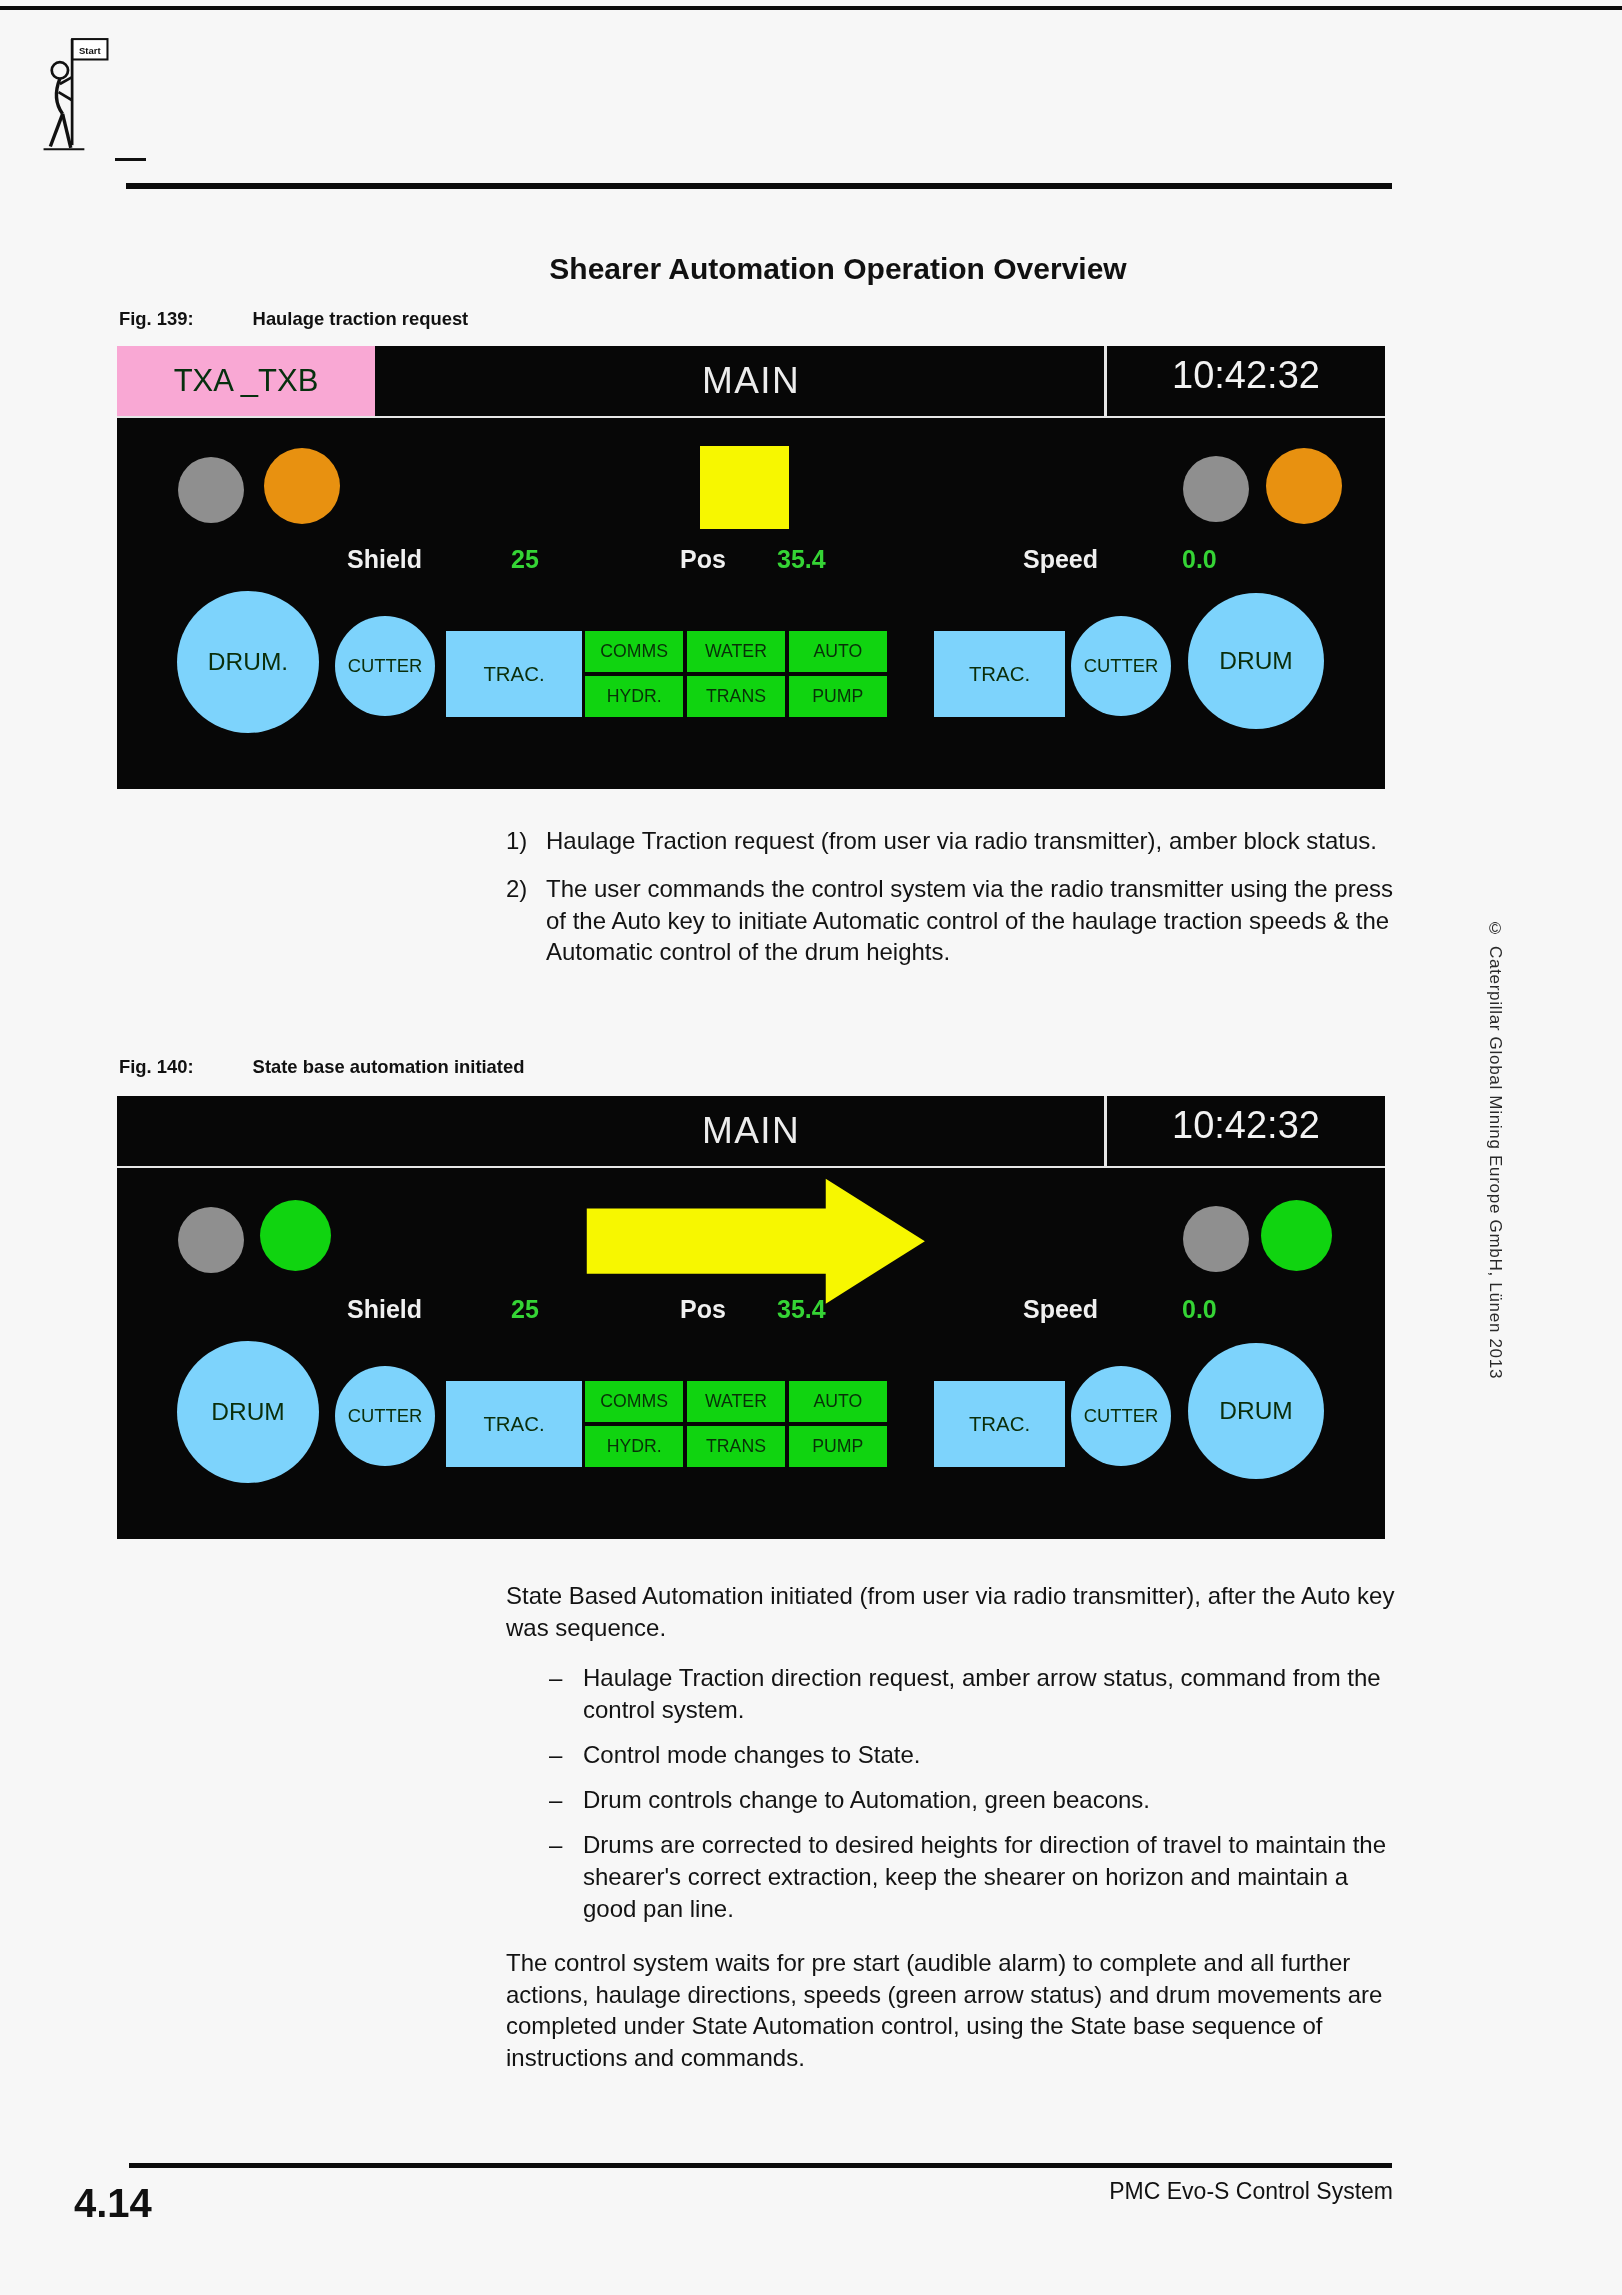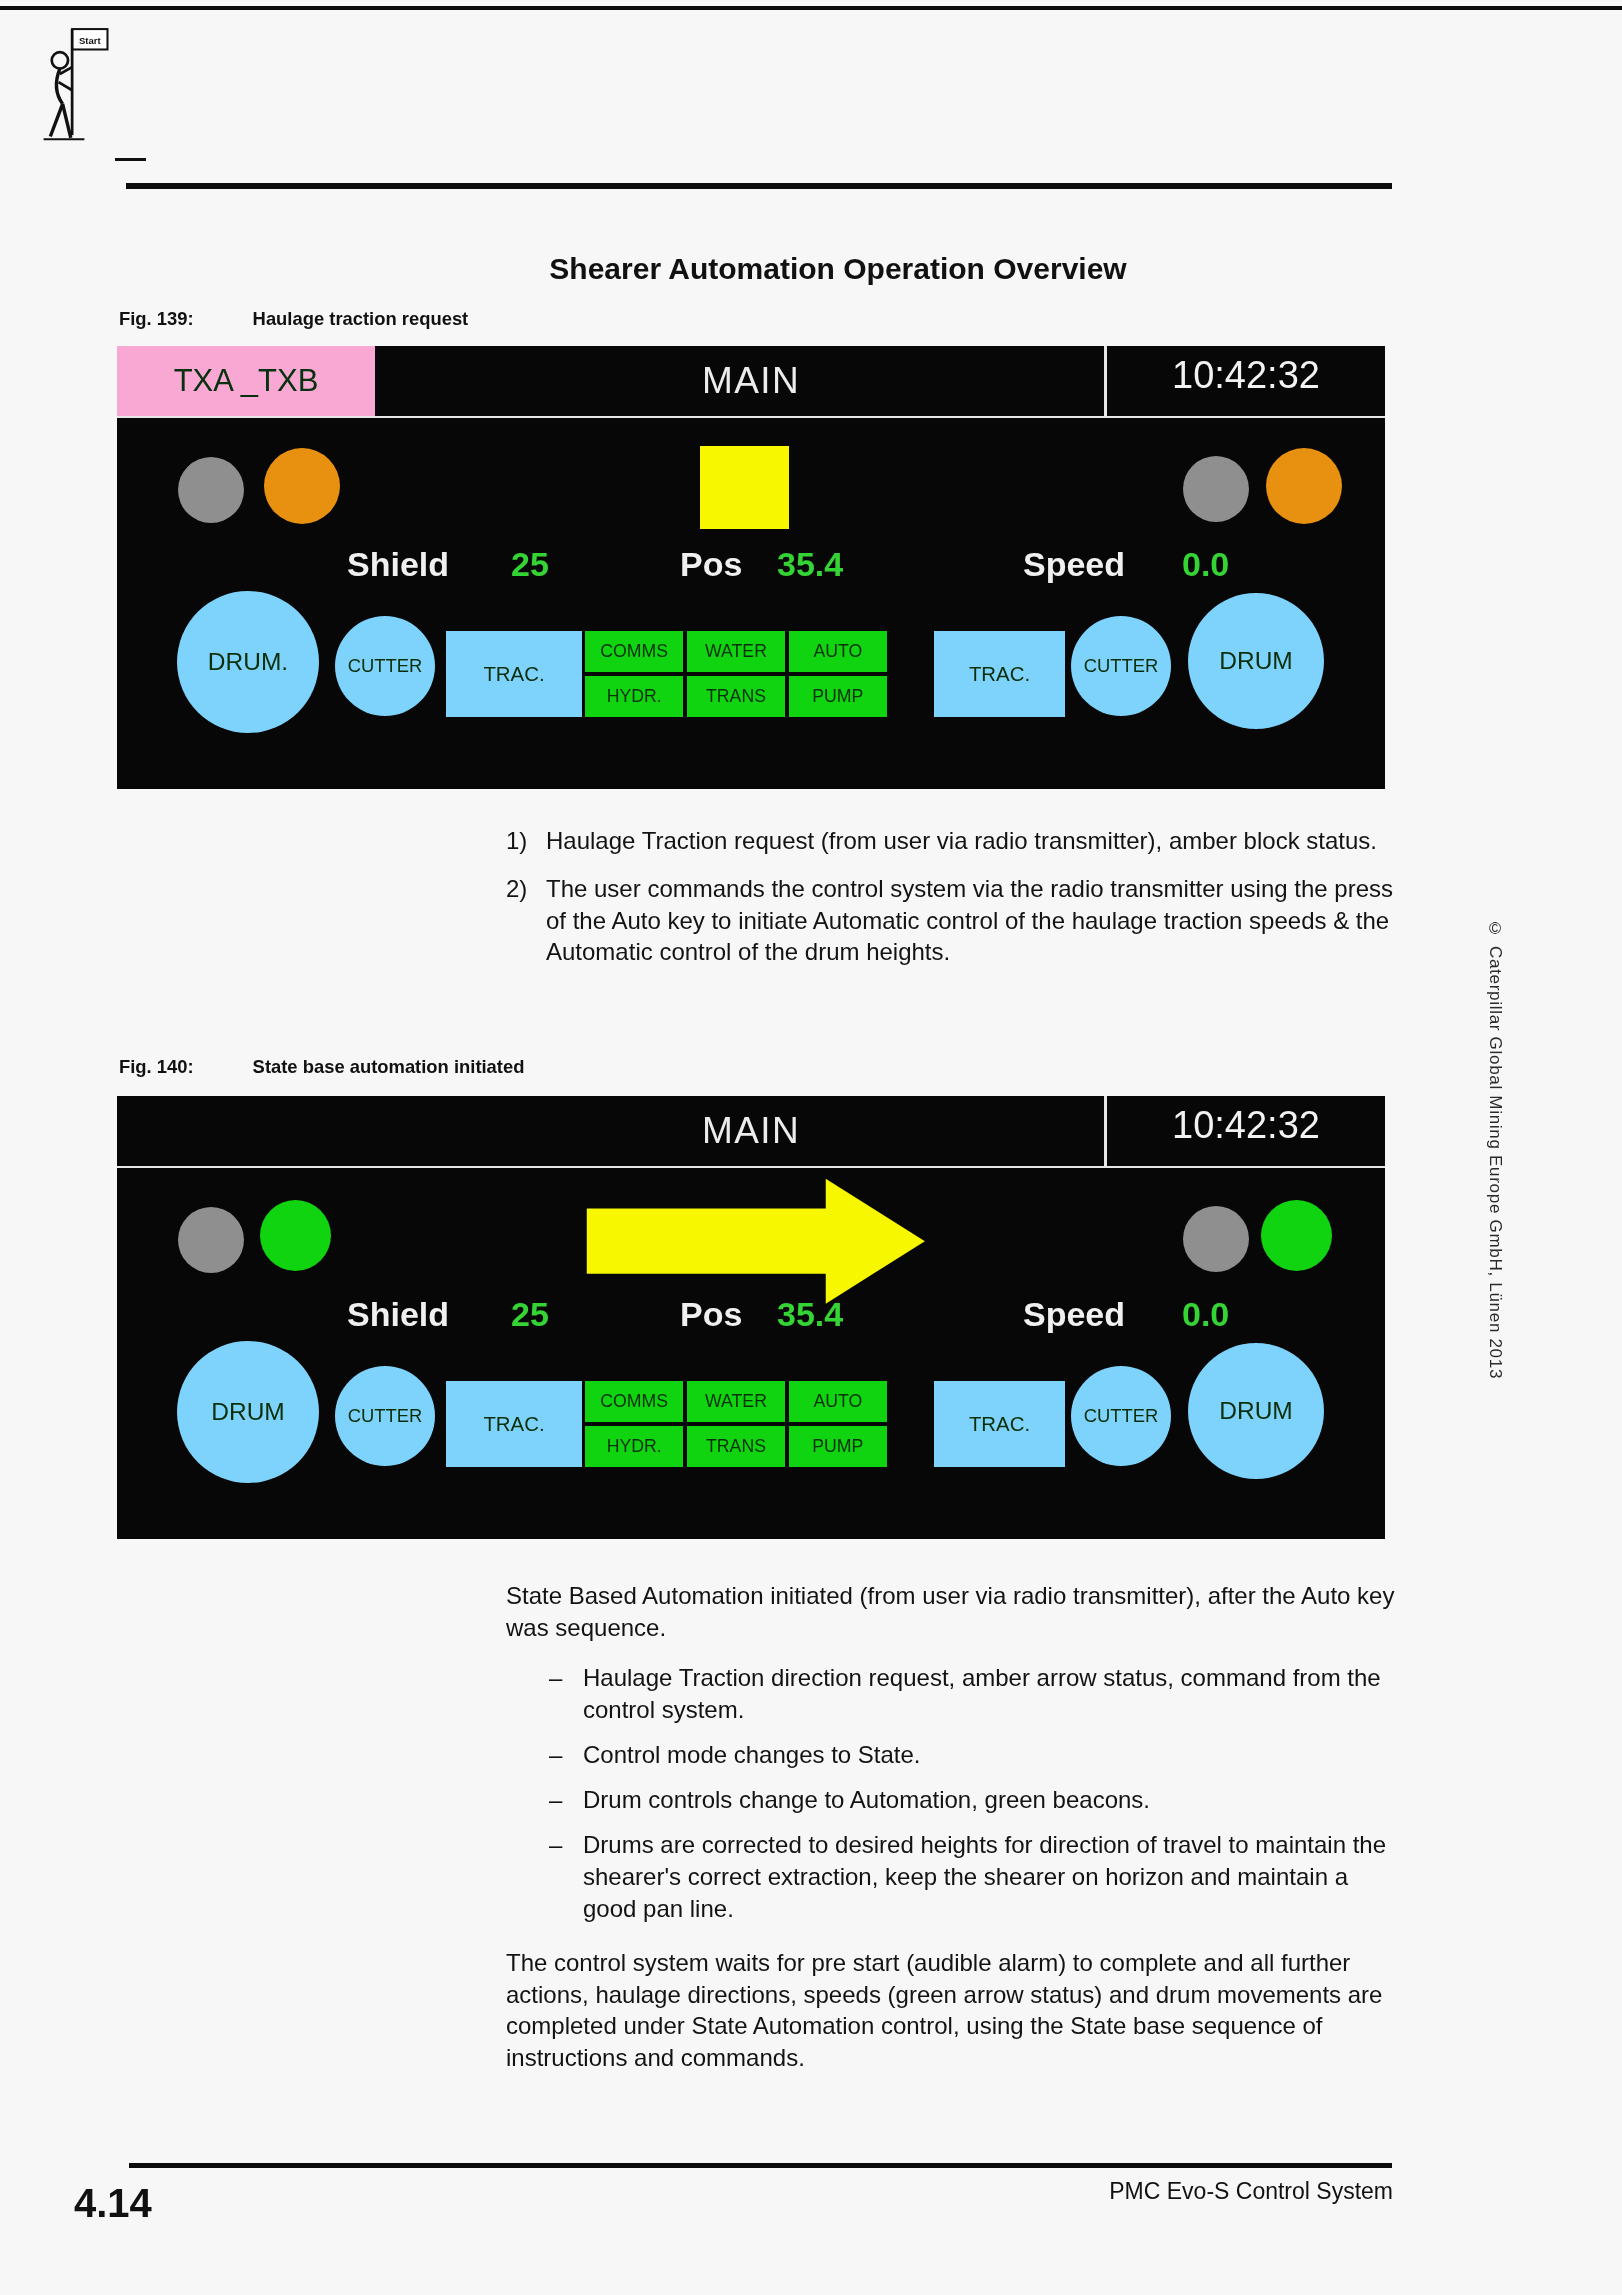--- a/index.html
+++ b/index.html
@@ -9,21 +9,21 @@
   .page {
     position: relative;
     width: 1623px; height: 2295px;
     background: #f7f7f7;
     overflow: hidden;
     color: #111;
   }
   .scan-top { position:absolute; left:0; top:5.5px; width:100%; height:4.8px; background:#0a0a0a; }
 
   
-  .logo { position:absolute; left:42px; top:25px; }
+  .logo { position:absolute; left:42px; top:35px; }
   .header-title { position:absolute; left:147px; top:128px; font-size:35px; color:#141414; }
   .header-dash { position:absolute; left:115px; top:158px; width:31px; height:3.4px; background:#111; }
   .header-rule { position:absolute; left:126px; top:183px; width:1266px; height:6.1px; background:#0c0c0c; }
 
   .section-title { position:absolute; left:286px; top:252px; width:1104px; text-align:center; font-size:30px; font-weight:bold; }
 
   .fig-caption { position:absolute; left:119px; font-size:18.4px; font-weight:bold; }
   .fig-caption .cap-text { margin-left:31px;padding-left:28px; }
   #fig139-caption { top:308px; }
   #fig140-caption { top:1056px; }
@@ -49,21 +49,21 @@
   .b-col-l   { left:147px;  top:102px; width:76px; height:76px; }
   .b-col-l2  { left:143px;  top:104px; width:71px; height:71px; }
   .b-gray-r  { left:1066px; top:110px; width:66px;  height:66px; }
   .b-col-r   { left:1149px; top:102px; width:76px; height:76px; }
   .b-col-r2  { left:1144px; top:104px; width:71px; height:71px; }
 
   .yellow-block { position:absolute; left:583px; top:100px; width:89px; height:83px; background:#f7f700; }
   .arrow-svg { position:absolute; left:469px; top:80px; }
 
   .status-row { position:absolute; left:0; top:199px; width:100%; height:35px; }
-  .status-row span { position:absolute; font-size:34px; font-weight:bold; white-space:nowrap; }
+  .status-row span { position:absolute; font-size:25px; font-weight:bold; white-space:nowrap; }
   .status-row .lbl { color:#f0f0f0; }
   .status-row .val { color:#35d435; }
   .s-shield-l { left:230px; }  .s-shield-v { left:394px; }
   .s-pos-l    { left:563px; }  .s-pos-v    { left:660px; }
   .s-speed-l  { left:906px; } .s-speed-v  { left:1065px; }
 
   .btn { position:absolute; background:#7dd3fc; color:#0a2e0a; display:flex; align-items:center; justify-content:center; white-space:nowrap; }
   .circle { border-radius:50%; }
   .drum-left    { left:60px;   top:245px; width:142px; height:142px; font-size:24.5px; }
   .cutter-left  { left:218px;  top:270px; width:100px; height:100px; font-size:18.4px; }

